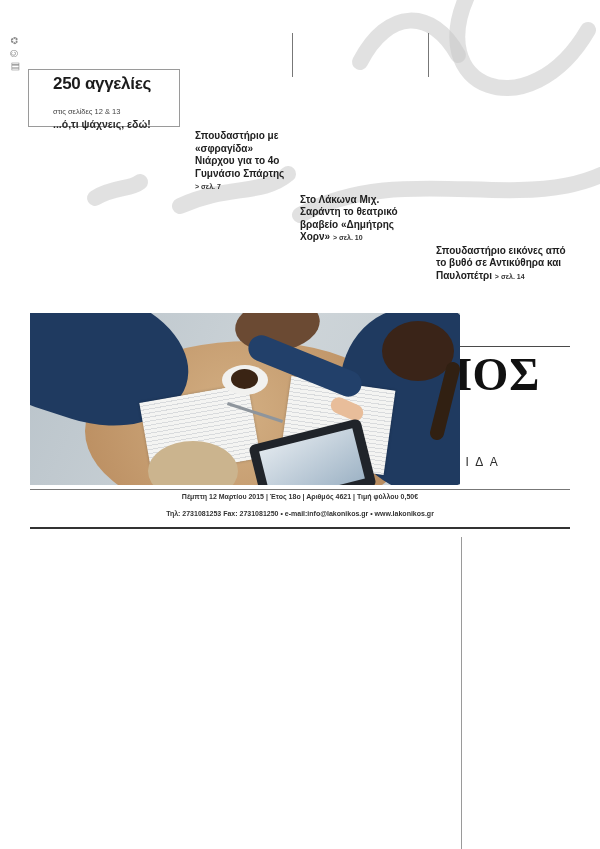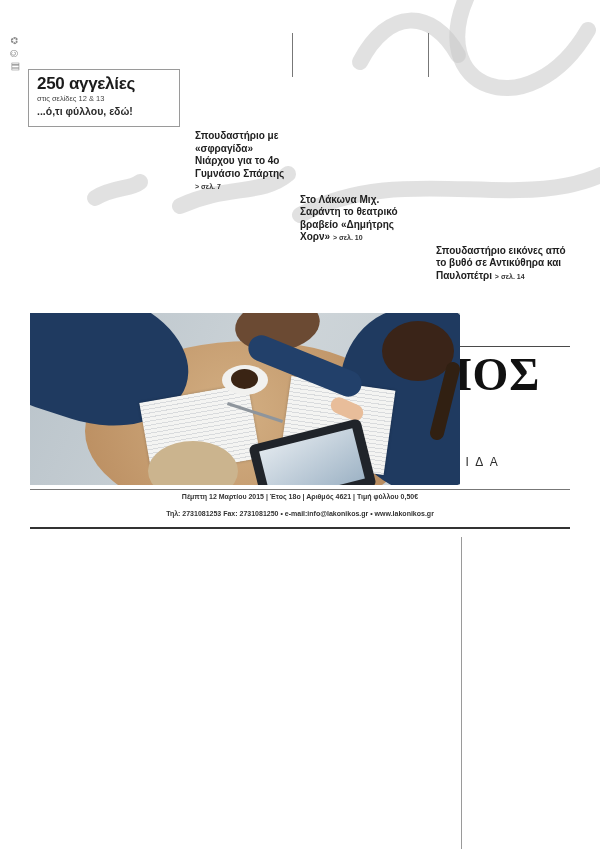--- a/index.html
+++ b/index.html
@@ -7,23 +7,23 @@
         font-family:"Liberation Sans",sans-serif;color:#222;}
   .abs{position:absolute;}
   .rule{position:absolute;background:#4a4a4a;height:1px;}
   
   #watermark{position:absolute;left:0;top:0;z-index:0;}
   .z{position:relative;z-index:1;}
   
   #edition-icons{left:4px;top:34px;width:20px;color:#8a8a8a;font-size:10px;line-height:13px;text-align:center;}
   .eicon{display:block;transform:rotate(-90deg);}
   #adbox{left:28px;top:30px;width:152px;height:58px;border:1px solid #9a9a9a;background:#fff;
-         padding:4px 8px;box-sizing:border-box;}
+         padding:4px 24px;box-sizing:border-box;}
   #adbox .t1{font-size:17px;font-weight:700;color:#1b1b1b;letter-spacing:-0.3px;}
-  #adbox .t2{font-size:7.5px;color:#444;margin-top:0;}
+  #adbox .t2{font-size:7.5px;color:#444;margin-top:13px;}
   #adbox .t3{font-size:10.5px;font-weight:700;color:#2a2a2a;margin-top:2px;}
   .teaser{top:33px;font-size:10px;font-weight:700;color:#202020;line-height:12.5px;}
   .teaser .pg{font-size:7px;font-weight:700;color:#333;}
   .teaser .pg.blk{display:block;margin-top:1px;}
   .tdiv{position:absolute;top:33px;width:1px;height:44px;background:#777;}
   
   #mast-title{left:0;top:99px;width:600px;text-align:center;
       font-family:"Liberation Serif",serif;font-weight:700;font-size:46px;color:#111;
       letter-spacing:1px;line-height:50px;}
   #mast-sub{left:0;top:154px;width:600px;text-align:center;font-size:12px;color:#2d2d2d;
@@ -80,21 +80,21 @@
 
   <div class="abs z" id="edition-icons">
     <span class="eicon">♻</span>
     <span class="eicon">©</span>
     <span class="eicon">▥</span>
   </div>
 
   <div class="abs z" id="adbox">
     <div class="t1">250 αγγελίες</div>
     <div class="t2">στις σελίδες 12 &amp; 13</div>
-    <div class="t3">...ό,τι φύλλου, εδώ!</div>
+    <div class="t3">...ό,τι ψάχνεις, εδώ!</div>
   </div>
 
   <div class="abs z teaser" style="left:195px;width:96px;">
     <span>Σπουδαστήριο με «σφραγίδα» Νιάρχου για το 4ο Γυμνάσιο Σπάρτης</span>
     <span class="pg blk">&gt; σελ. 7</span>
   </div>
   <div class="tdiv z" style="left:292px;"></div>
   <div class="abs z teaser" style="left:300px;width:122px;">
     <span>Στο Λάκωνα Μιχ. Σαράντη το θεατρικό βραβείο «Δημήτρης Χορν»</span>
     <span class="pg">&gt; σελ. 10</span>

